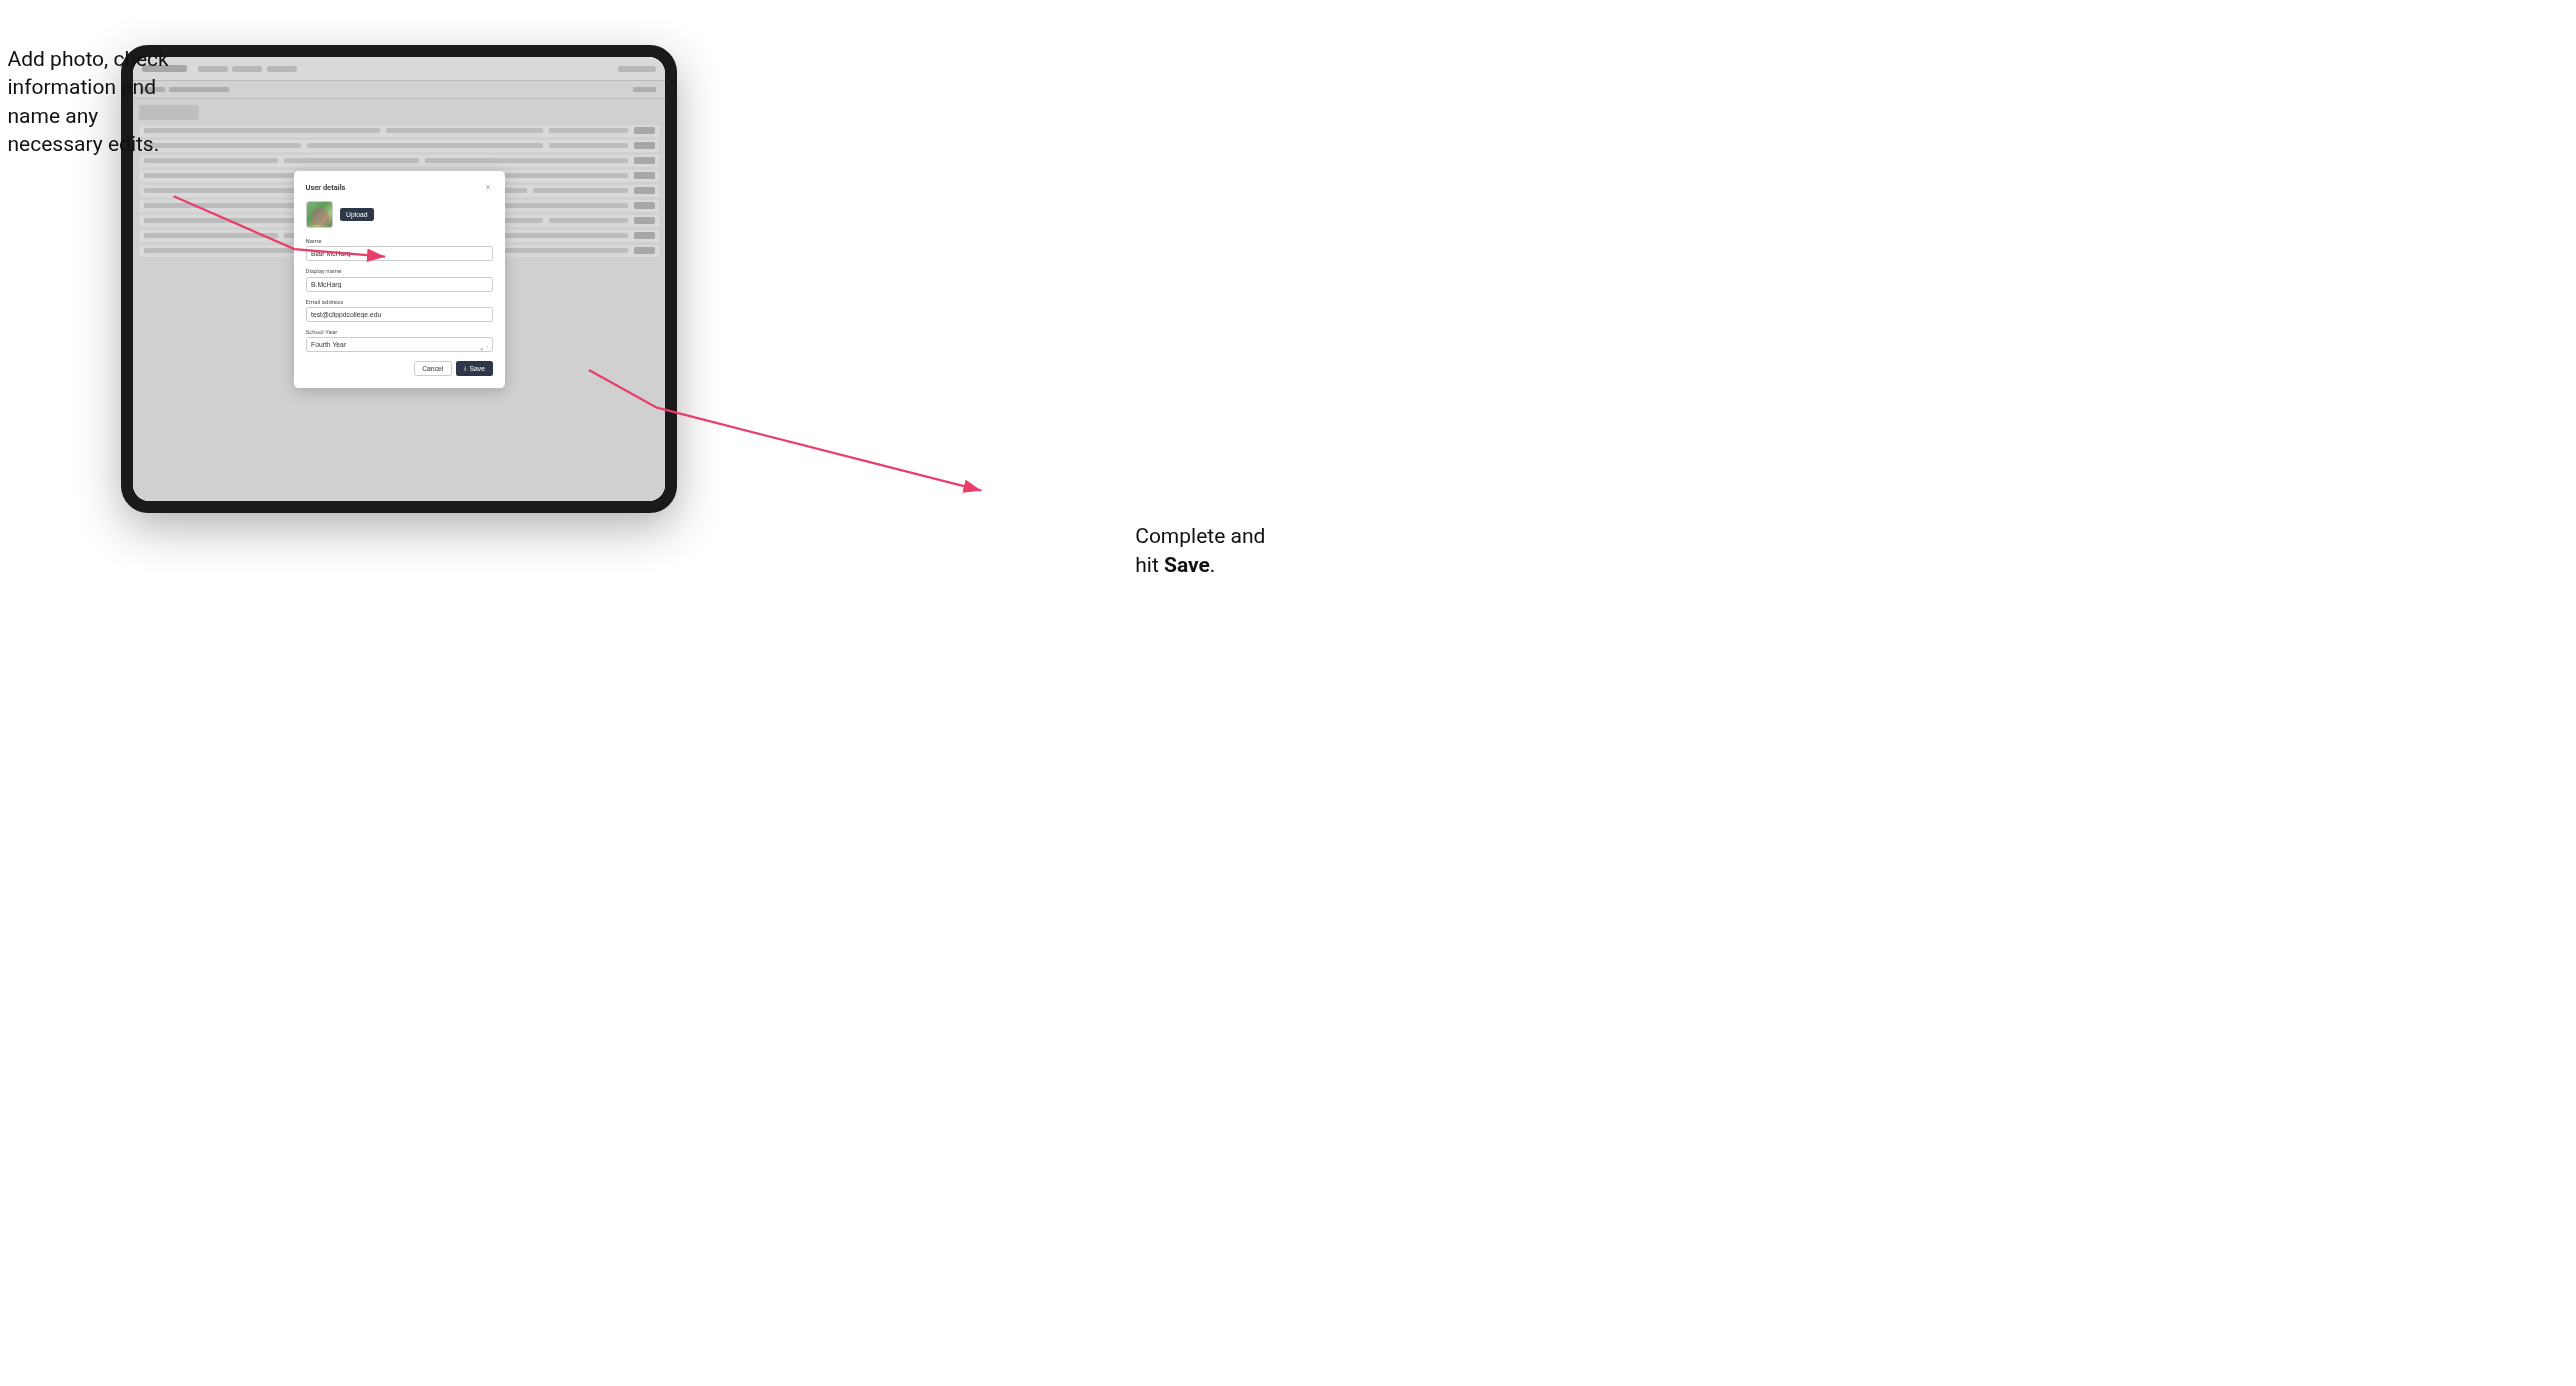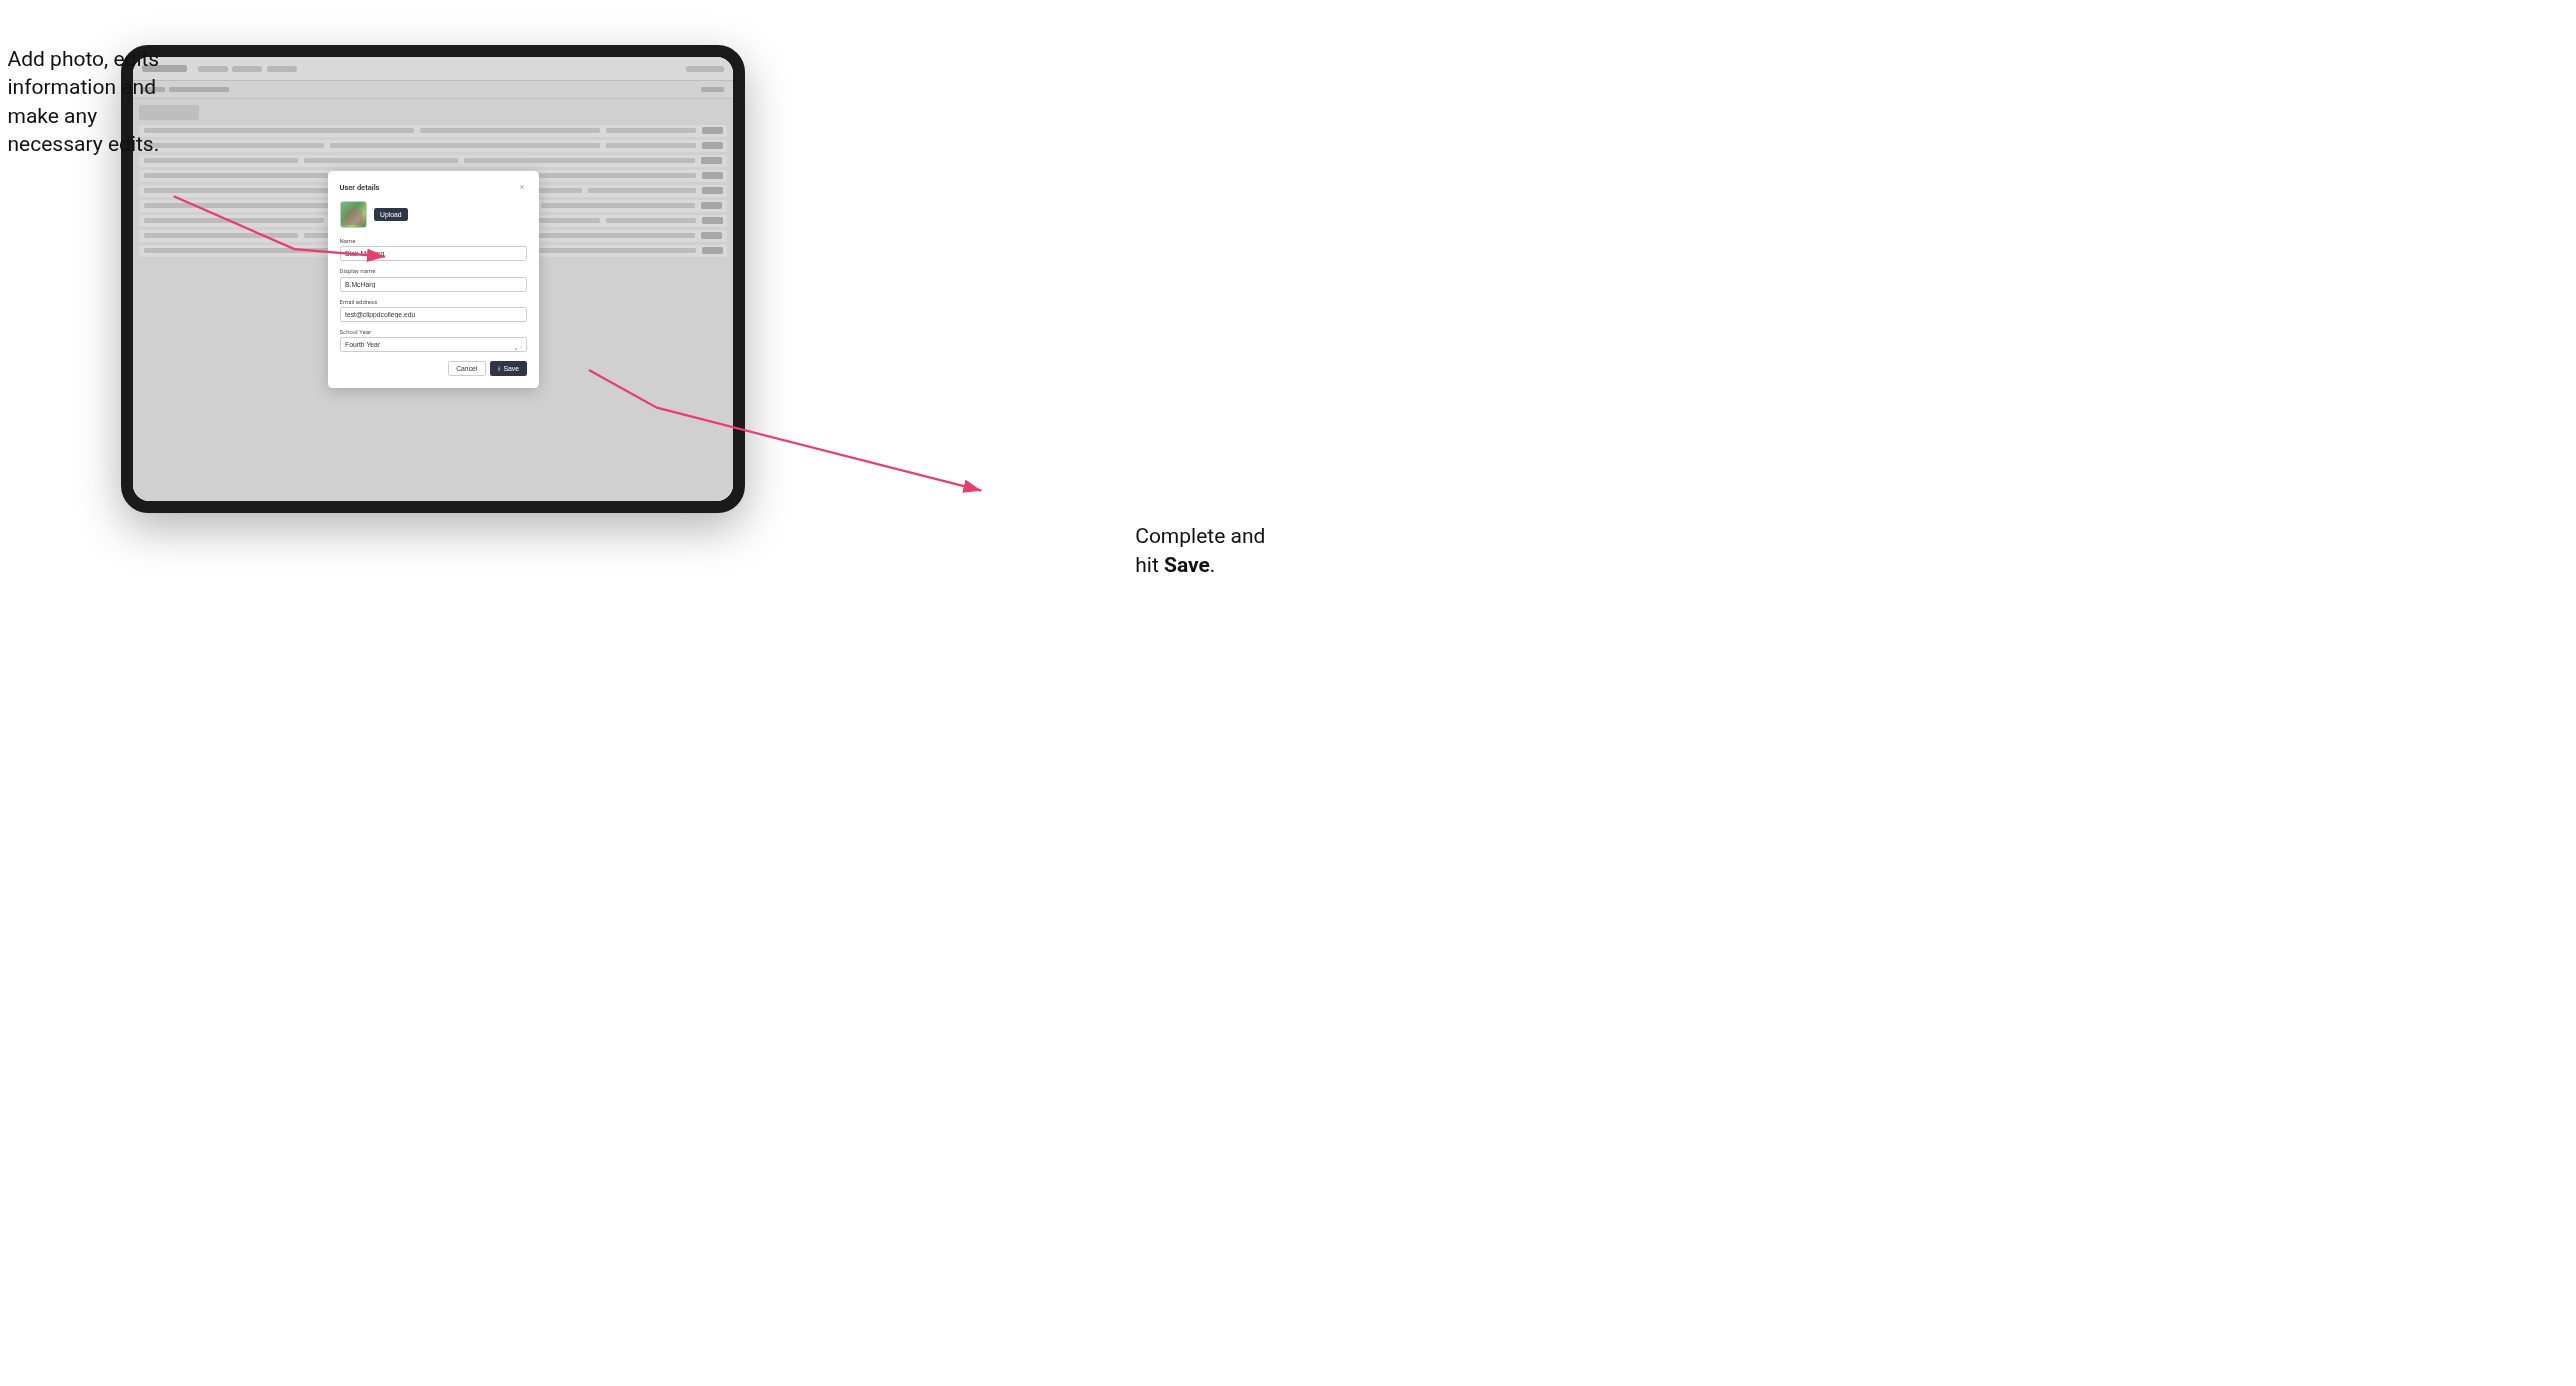--- a/index.html
+++ b/index.html
@@ -52,21 +52,21 @@
       height: 100%;
       pointer-events: none;
       z-index: 9;
     }
 
     
     .tablet-frame {
       position: absolute;
       left: 121px;
       top: 45px;
-      width: 624px;
+      width: 556px;
       height: 468px;
       background: #1a1a1a;
       border-radius: 27px;
       box-shadow: 0 15px 45px rgba(0,0,0,0.3);
       padding: 12px;
     }
 
     .tablet-screen {
       width: 100%;
       height: 100%;
@@ -363,21 +363,21 @@
       gap: 3px;
     }
 
     .save-icon {
       font-size: 6px;
     }
   </style>
 </head>
 <body>
 
-<div class="annotation-left">Add photo, edits information and make any necessary edits.</div>
+<div class="annotation-left">Add photo, check information and name any necessary edits.</div>
 
 <div class="annotation-right">
   <span>Complete and</span><br>
   <span>hit </span><strong>Save</strong><span>.</span>
 </div>
 
 <svg class="arrows-svg" viewBox="0 0 1706 918" xmlns="http://www.w3.org/2000/svg">
 
   <defs>
     <marker id="arrowhead1" markerWidth="8" markerHeight="6" refX="8" refY="3" orient="auto">

